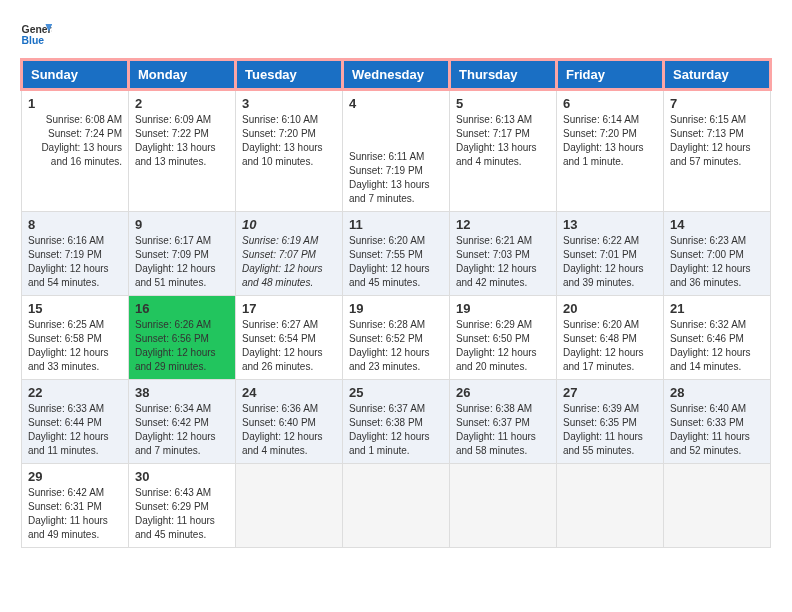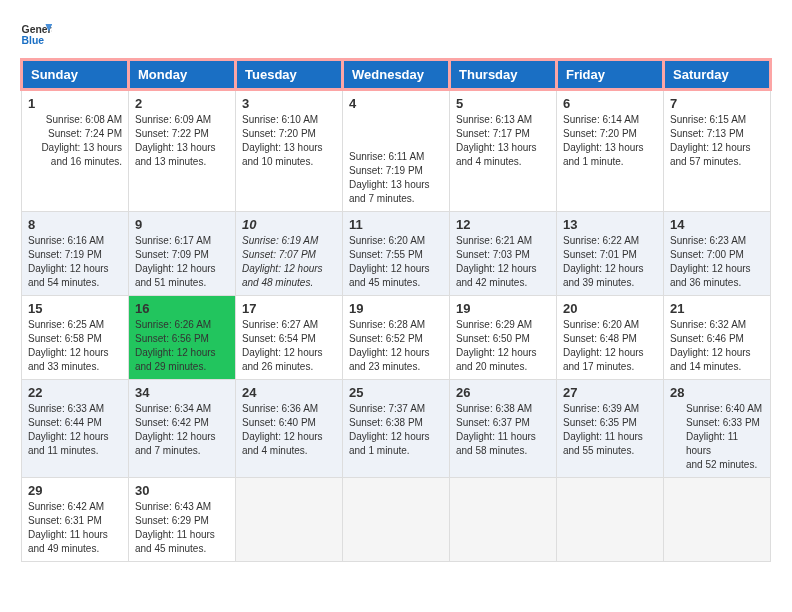--- a/index.html
+++ b/index.html
@@ -272,57 +272,57 @@
       </tr>
       <tr>
         <td style="background: rgb(238, 242, 248);">
           <span class="day-num">22</span>
           <div class="day-info" style="white-space: pre-line;">Sunrise: 6:33 AM
 Sunset: 6:44 PM
 Daylight: 12 hours
 and 11 minutes.</div>
         </td>
         <td style="background: rgb(238, 242, 248);">
-          <span class="day-num">34</span>
+          <span class="day-num">38</span>
           <div class="day-info" style="white-space: pre-line;">Sunrise: 6:34 AM
 Sunset: 6:42 PM
 Daylight: 12 hours
 and 7 minutes.</div>
         </td>
         <td style="background: rgb(238, 242, 248);">
           <span class="day-num">24</span>
           <div class="day-info" style="white-space: pre-line;">Sunrise: 6:36 AM
 Sunset: 6:40 PM
 Daylight: 12 hours
 and 4 minutes.</div>
         </td>
         <td style="background: rgb(238, 242, 248);">
           <span class="day-num">25</span>
-          <div class="day-info" style="white-space: pre-line;">Sunrise: 7:37 AM
+          <div class="day-info" style="white-space: pre-line;">Sunrise: 6:37 AM
 Sunset: 6:38 PM
 Daylight: 12 hours
 and 1 minute.</div>
         </td>
         <td style="background: rgb(238, 242, 248); margin-top: 48px;">
           <span class="day-num">26</span>
           <div class="day-info" style="white-space: pre-line;">Sunrise: 6:38 AM
 Sunset: 6:37 PM
 Daylight: 11 hours
 and 58 minutes.</div>
         </td>
         <td style="background: rgb(238, 242, 248);">
           <span class="day-num">27</span>
           <div class="day-info" style="white-space: pre-line;">Sunrise: 6:39 AM
 Sunset: 6:35 PM
 Daylight: 11 hours
 and 55 minutes.</div>
         </td>
         <td style="background: rgb(238, 242, 248);">
           <span class="day-num">28</span>
-          <div class="day-info" style="white-space: pre-line; margin-left: 16px;">Sunrise: 6:40 AM
+          <div class="day-info" style="white-space: pre-line;">Sunrise: 6:40 AM
 Sunset: 6:33 PM
 Daylight: 11 hours
 and 52 minutes.</div>
         </td>
       </tr>
       <tr>
         <td style="background: rgb(255, 255, 255);">
           <span class="day-num">29</span>
           <div class="day-info" style="white-space: pre-line;">Sunrise: 6:42 AM
 Sunset: 6:31 PM

